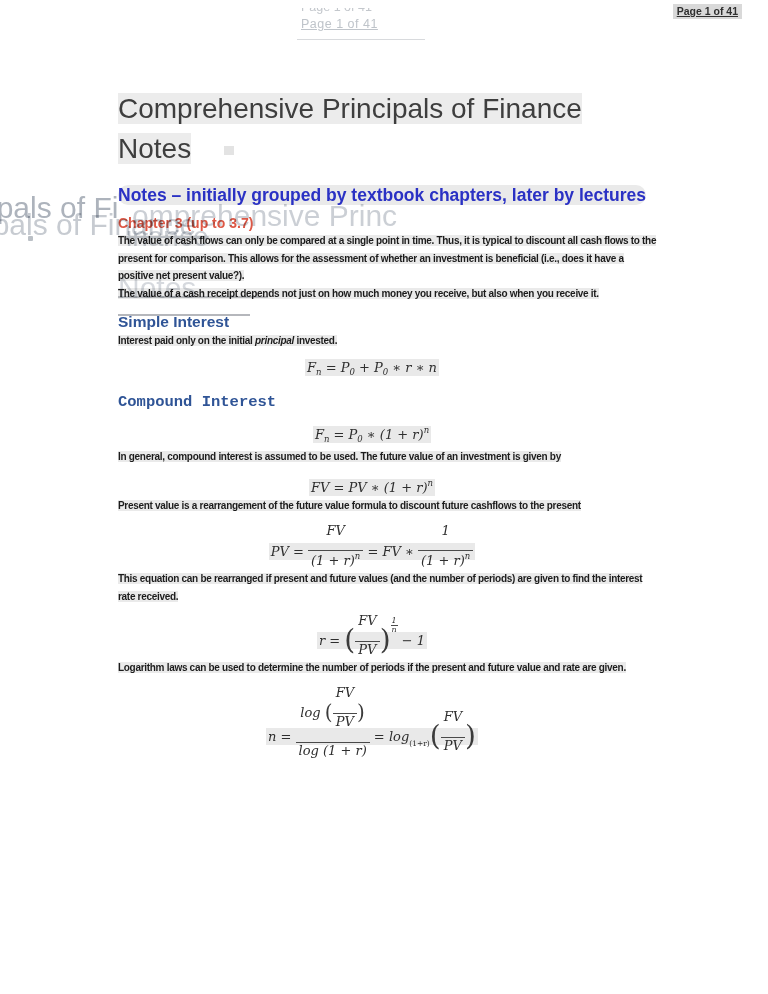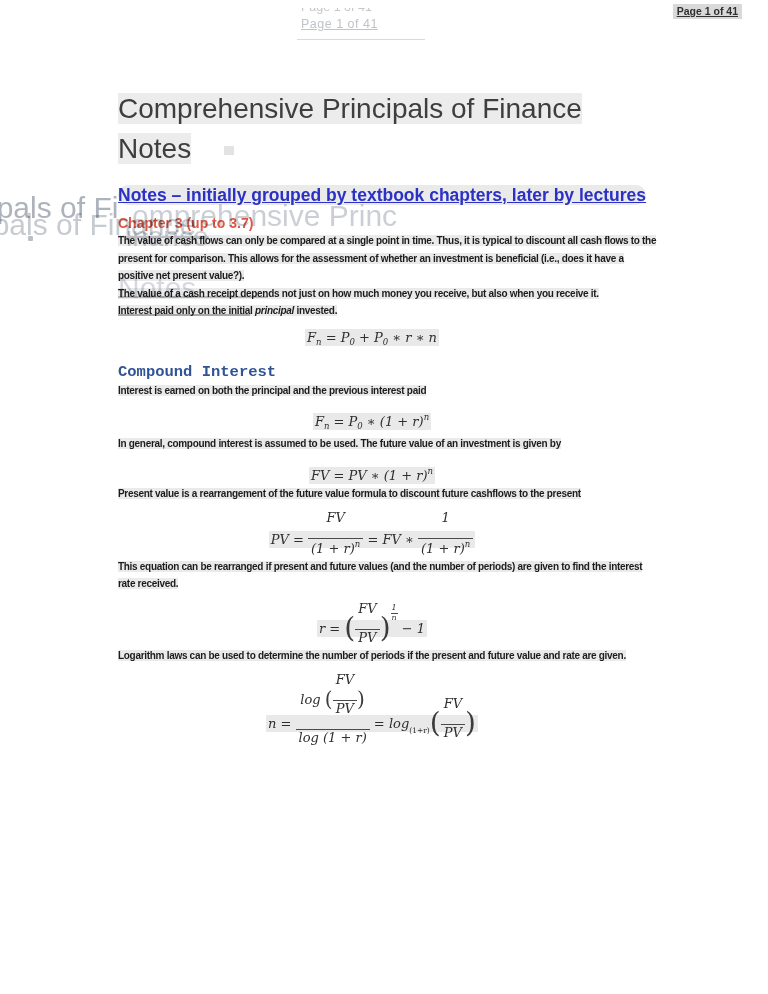--- a/index.html
+++ b/index.html
@@ -28,21 +28,21 @@
   .gline2{left:118px;top:314px;width:132px;height:2px;background:#5a5f69;opacity:.45;}
   .title-smudge{position:absolute;left:224px;top:146px;width:10px;height:9px;background:#e3e3e3;}
 
   
   .content{position:absolute;left:118px;top:0;width:540px;padding-top:89px;z-index:1;}
   .hl{background:#eaeaea;box-decoration-break:clone;-webkit-box-decoration-break:clone;}
   .hl-light{background:#ececec;box-decoration-break:clone;-webkit-box-decoration-break:clone;}
 
   h1.title{margin:0;font-size:28px;line-height:40px;font-weight:400;color:#3e3e3e;}
   h2.subtitle{margin:13px 0 0;font-size:17.5px;line-height:27px;font-weight:700;color:#2a31c4;}
-  h2.subtitle .hl{text-decoration:underline;border-radius:10px;}
+  h2.subtitle .hl{border-radius:10px;}
   h3.chapter{margin:5px 0 0;font-size:14px;line-height:18px;font-weight:700;color:#dd5846;}
   h4.sec{margin:10px 0 0;font-size:15.5px;line-height:20px;font-weight:700;color:#2f5496;}
   h4.sec2{margin:11px 0 0;font-family:Liberation Mono, monospace;}
   p.body{margin:0;font-size:10px;line-height:17.5px;font-weight:700;color:#1c1c1c;
          letter-spacing:-0.3px;}
   .mt2{margin-top:2px;} .mt6{margin-top:6px;} .mt7{margin-top:7px;}
   .mt9{margin-top:9px;} .mt10{margin-top:10px;}
 
   
   .formula{margin-top:9px;text-align:center;transform:translateX(-16px);
@@ -89,28 +89,28 @@
     <h1 class="title"><span class="hl-light">Comprehensive Principals of Finance Notes</span></h1>
 
     <h2 class="subtitle"><span class="hl">Notes – initially grouped by textbook chapters, later by lectures</span></h2>
 
     <h3 class="chapter"><span>Chapter 3 (up to 3.7)</span></h3>
 
     <p class="body mt6"><span class="hl">The value of cash flows can only be compared at a single point in time. Thus, it is typical to discount all cash flows to the present for comparison. This allows for the assessment of whether an investment is beneficial (i.e., does it have a positive net present value?).</span></p>
 
     <p class="body mt10"><span class="hl">The value of a cash receipt depends not just on how much money you receive, but also when you receive it.</span></p>
 
+    <h4 class="sec"><span>Simple Interest</span></h4>
     <p class="body mt2"><span class="hl"><span>Interest paid only on the initial </span><em>principal</em><span> invested.</span></span></p>
 
     <div class="formula">
       <span class="hl"><span>F</span><span class="sb">n</span><span> = P</span><span class="sb">0</span><span> + P</span><span class="sb">0</span><span> ∗ r ∗ n</span></span>
     </div>
 
     <h4 class="sec sec2"><span>Compound Interest</span></h4>
-    <p class="body mt2"><span class="hl">Interest is earned on both the principal and the previous interest paid</span></p>
 
     <div class="formula">
       <span class="hl"><span>F</span><span class="sb">n</span><span> = P</span><span class="sb">0</span><span> ∗ (1 + r)</span><span class="sp">n</span></span>
     </div>
 
     <p class="body mt2"><span class="hl">In general, compound interest is assumed to be used. The future value of an investment is given by</span></p>
 
     <div class="formula mt10">
       <span class="hl"><span>FV = PV ∗ (1 + r)</span><span class="sp">n</span></span>
     </div>

